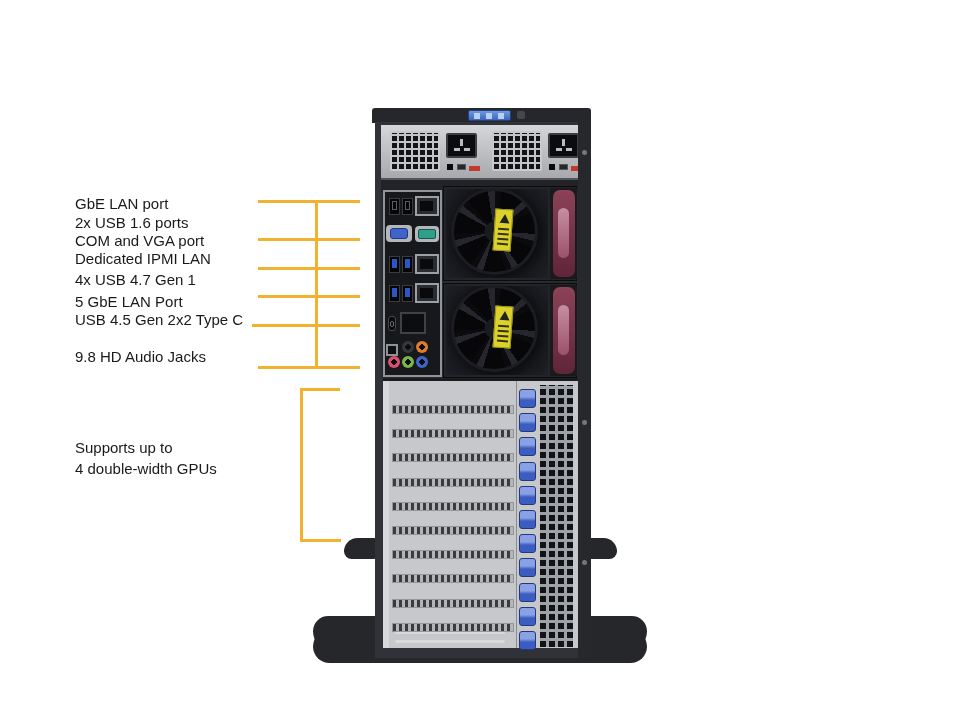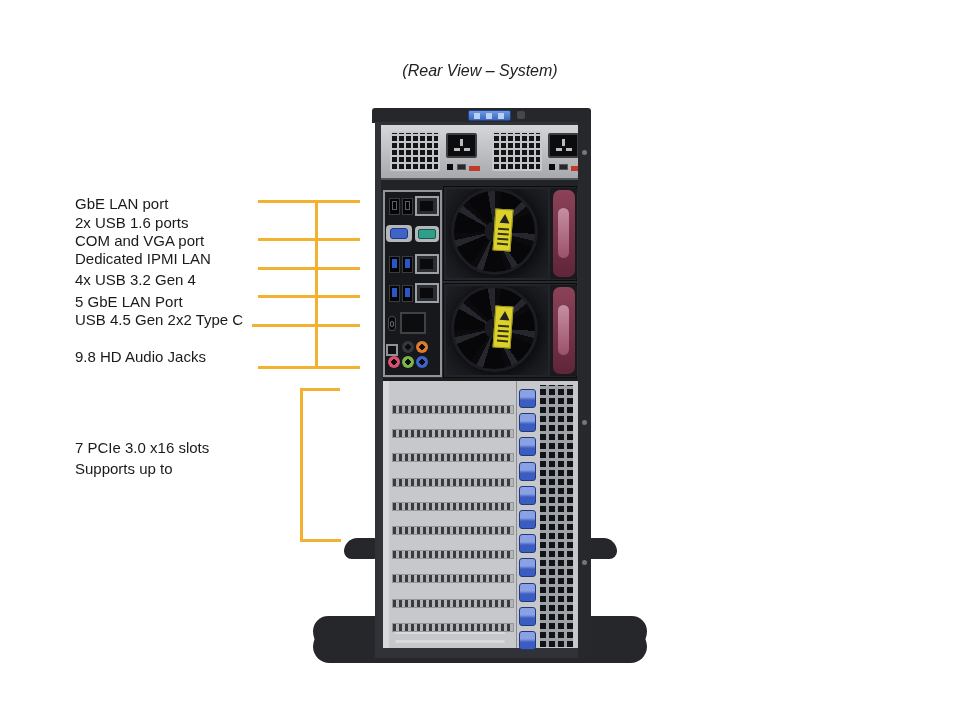--- a/index.html
+++ b/index.html
@@ -117,34 +117,33 @@
   .base-bump { top:616px; width:70px; height:36px; background:#26272b; }
   .bump-l { left:313px; border-radius:22px 12px 0 30px; }
   .bump-r { left:577px; border-radius:12px 22px 30px 0; }
   .base { left:313px; top:630px; width:334px; height:33px; background:#26272b; border-radius:17px; }
 </style>
 </head>
 <body>
 
 <div id="canvas">
 
-  <div class="abs title">(Rear View – System)</div>
 
   <div class="abs lbl" style="top:196px">GbE LAN port</div>
   <div class="abs lbl" style="top:215px">2x USB 1.6 ports</div>
   <div class="abs lbl" style="top:233px">COM and VGA port</div>
   <div class="abs lbl" style="top:251px">Dedicated IPMI LAN</div>
-  <div class="abs lbl" style="top:272px">4x USB 3.2 Gen 4</div>
+  <div class="abs lbl" style="top:272px">4x USB 4.7 Gen 1</div>
   <div class="abs lbl" style="top:294px">5 GbE LAN Port</div>
   <div class="abs lbl" style="top:312px">USB 4.5 Gen 2x2 Type C</div>
   <div class="abs lbl" style="top:349px">9.8 HD Audio Jacks</div>
 
   <div class="abs lbl-block" style="top:438px">
-    <div>7 PCIe 3.0 x16 slots</div>
     <div>Supports up to</div>
+    <div>4 double-width GPUs</div>
   </div>
 
   <div class="abs yline" style="left:258px; top:200px; width:102px; height:3px"></div>
   <div class="abs yline" style="left:258px; top:238px; width:102px; height:3px"></div>
   <div class="abs yline" style="left:258px; top:267px; width:102px; height:3px"></div>
   <div class="abs yline" style="left:258px; top:295px; width:102px; height:3px"></div>
   <div class="abs yline" style="left:252px; top:324px; width:108px; height:3px"></div>
   <div class="abs yline" style="left:258px; top:366px; width:102px; height:3px"></div>
   <div class="abs yline" style="left:315px; top:200px; width:3px; height:169px"></div>
 

